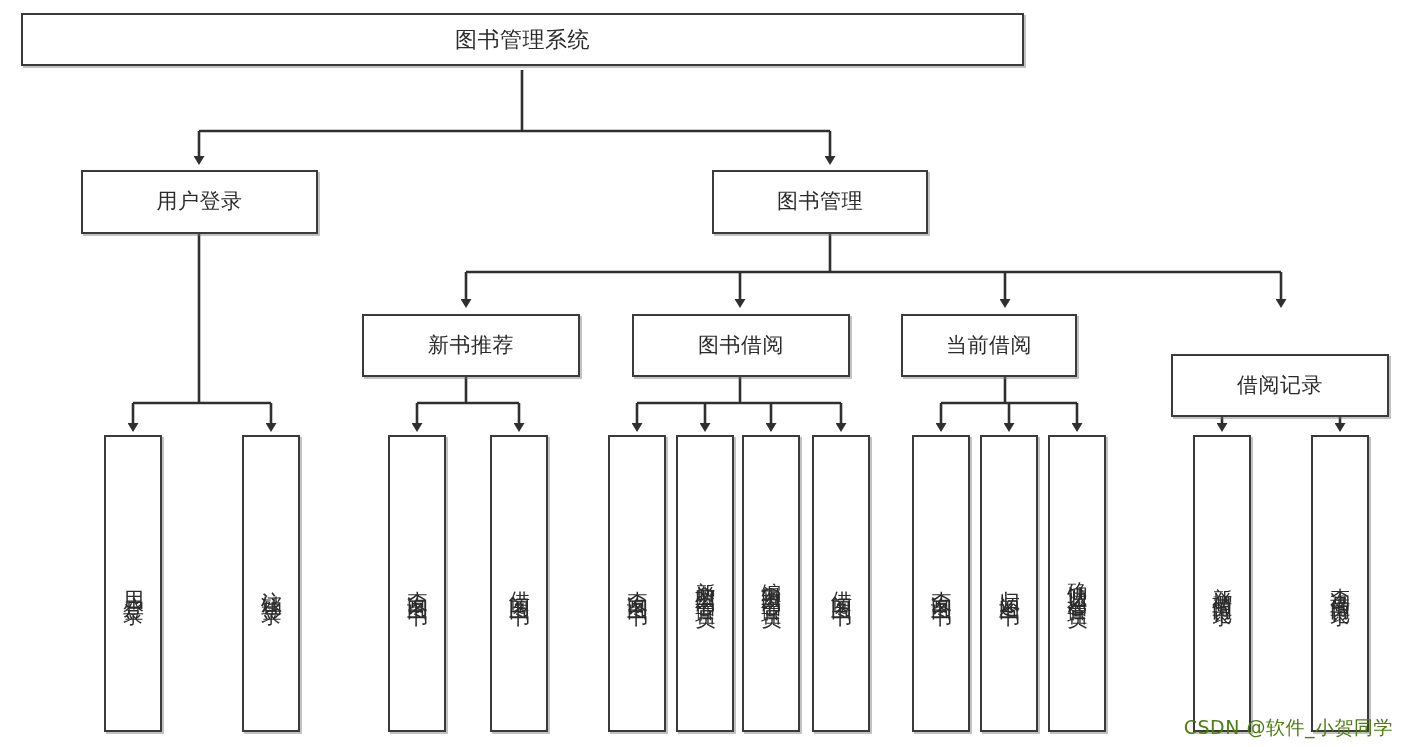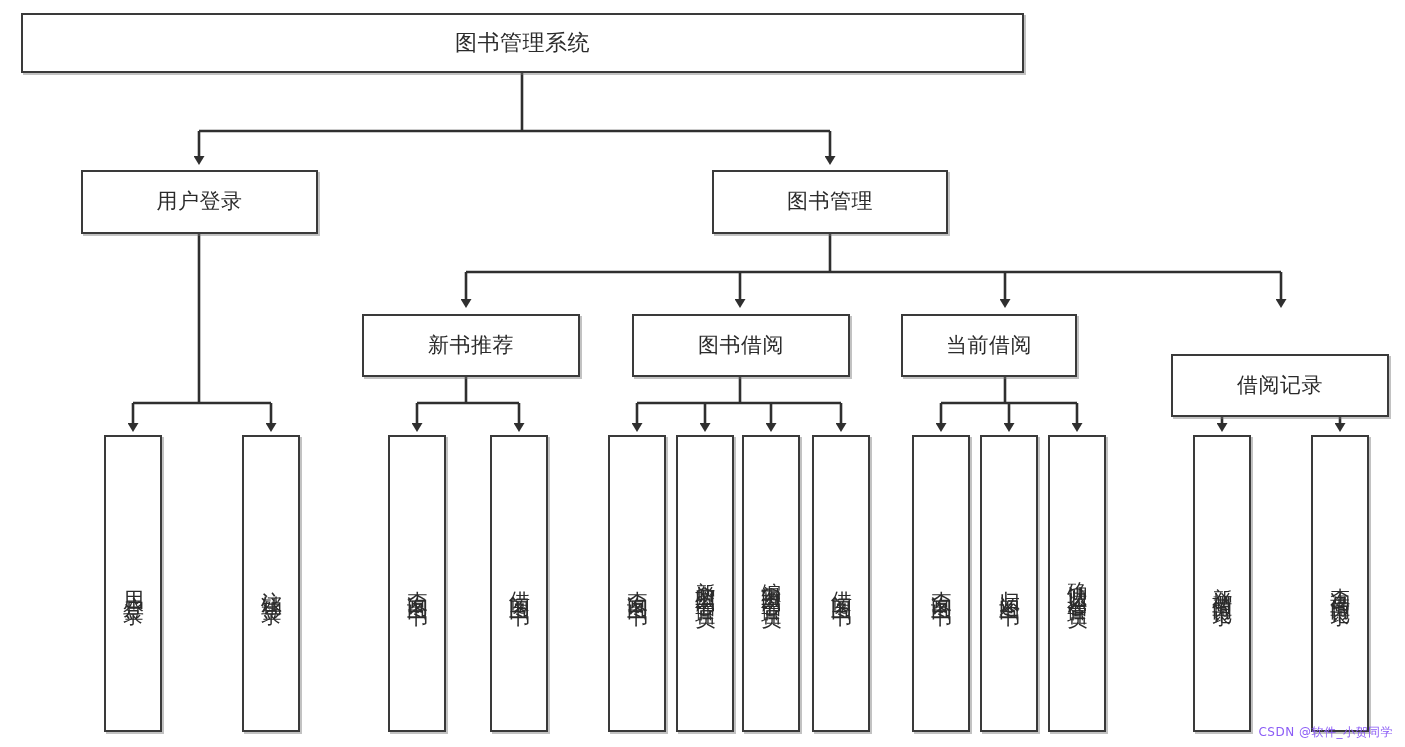--- a/index.html
+++ b/index.html
@@ -50,22 +50,22 @@
     letter-spacing:5px;
     line-height:1.18;
     text-align:center;
   }
   .v.narrow .lbl{font-size:20px;letter-spacing:4px;}
 
   .watermark{
     position:absolute;
     right:12px;
     bottom:6px;
-    font-size:12px;
-    color:#8b5cf6;
+    font-size:19px;
+    color:#4d7c0f;
     letter-spacing:.5px;
     white-space:nowrap;
     font-family:"DejaVu Sans","Liberation Sans",sans-serif;
   }
 </style>
 </head>
 <body>
 
 <div id="canvas">
 
@@ -112,28 +112,28 @@
       <path d="M1009,403 L1009,424" marker-end="url(#arrow)"></path>
       <path d="M1077,403 L1077,424" marker-end="url(#arrow)"></path>
 
       <path d="M1281,377 L1281,403"></path>
       <path d="M1222,403 L1340,403"></path>
       <path d="M1222,403 L1222,424" marker-end="url(#arrow)"></path>
       <path d="M1340,403 L1340,424" marker-end="url(#arrow)"></path>
     </g>
   </svg>
 
-  <div class="node h root" style="left:21px;top:13px;width:1003px;height:60px;">
+  <div class="node h root" style="left:21px;top:13px;width:1003px;height:53px;">
     <span class="lbl">图书管理系统</span>
   </div>
 
   <div class="node h" style="left:81px;top:170px;width:237px;height:64px;">
     <span class="lbl">用户登录</span>
   </div>
-  <div class="node h" style="left:712px;top:170px;width:236px;height:64px;">
+  <div class="node h" style="left:712px;top:170px;width:216px;height:64px;">
     <span class="lbl">图书管理</span>
   </div>
 
   <div class="node h" style="left:362px;top:314px;width:218px;height:63px;">
     <span class="lbl">新书推荐</span>
   </div>
   <div class="node h" style="left:632px;top:314px;width:218px;height:63px;">
     <span class="lbl">图书借阅</span>
   </div>
   <div class="node h" style="left:901px;top:314px;width:176px;height:63px;">

